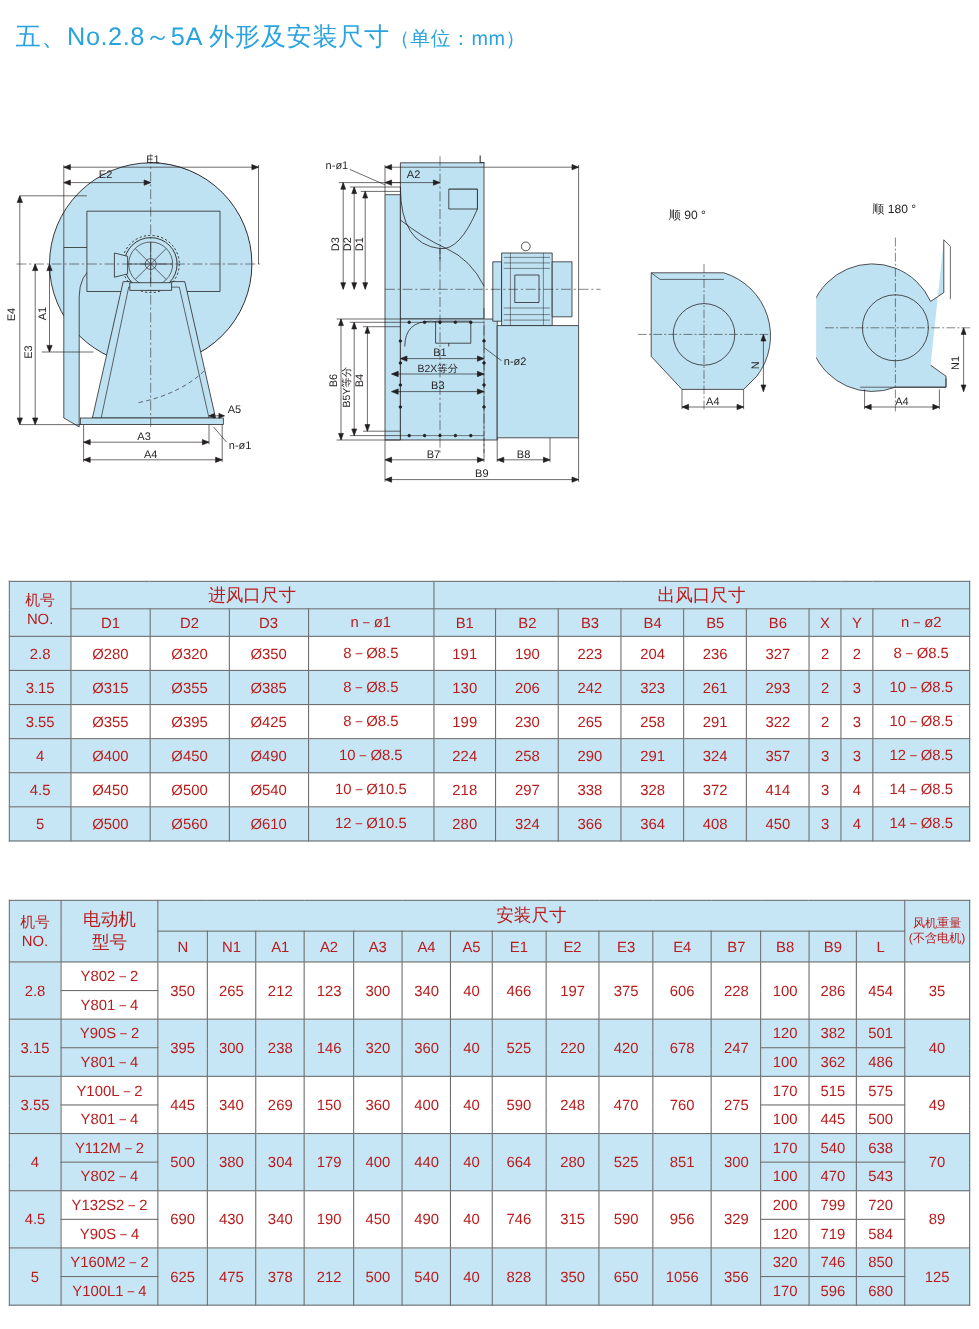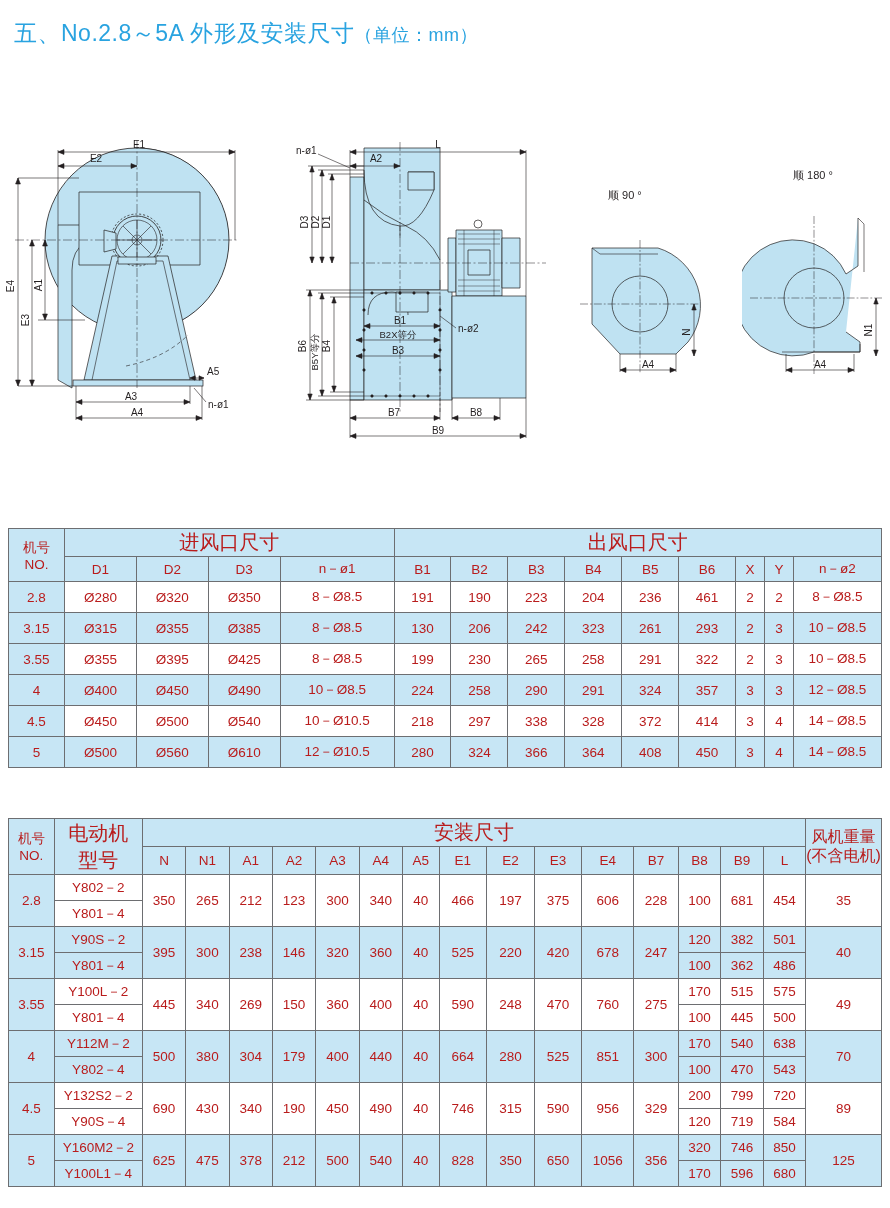--- a/index.html
+++ b/index.html
@@ -52,22 +52,22 @@
     text-align: center;
     vertical-align: middle;
     font-weight: normal;
     padding: 0;
     background: #ffffff;
     white-space: nowrap;
   }
   .hd { background: #c7e6f5 !important; }
   .blue { background: #c7e6f5 !important; }
   .wht { background: #ffffff !important; }
-  .cn { font-size: 20px; }
-  .small-cn { font-size: 16px; line-height: 1.15; }
+  .cn { font-size: 16px; }
+  .small-cn { font-size: 11px; line-height: 1.15; }
 
   #table1 { left: 8px; top: 528px; width: 874px; }
   #table1 td { height: 31px; }
   #table1 .hrow td { height: 25px; }
 
   #table2 { left: 8px; top: 818px; width: 874px; }
   #table2 td { height: 26px; }
   #table2 .hrow td { height: 28px; }
 </style>
 </head>
@@ -361,21 +361,21 @@
         <path d="M98 158 l-6 -2.4 v4.8 z" fill="#231f20"></path>
         <line x1="42" y1="142" x2="42" y2="160"></line>
         <line x1="98" y1="142" x2="98" y2="160"></line>
       </g>
       <g font-size="10" fill="#231f20" font-family="Liberation Sans, sans-serif">
         <text x="112" y="120" text-anchor="middle" transform="rotate(-90 112 120)">N</text>
         <text x="70" y="156" text-anchor="middle">A4</text>
       </g>
     </svg>
 
-    <div class="capt" style="left:793px;top:38px;">顺 180 °</div>
+    <div class="capt" style="left:793px;top:53px;">顺 180 °</div>
     <svg width="160" height="200" viewBox="0 0 160 200" style="position:absolute;left:742px;top:62px;">
       <g stroke="#231f20" stroke-width="0.7">
         <path d="M116 26 L116 74 L104 82 A58 58 0 1 0 72 160 L118 160 L118 150 L104 140" fill="#bfe2f2" stroke="#231f20"></path>
         <path d="M40 160 L72 160 L118 160 L118 152" fill="none" stroke="#231f20" stroke-width="0.6"></path>
         <path d="M116 26 L122 32 L122 80" fill="none" stroke="#231f20" stroke-width="0.6"></path>
         <circle cx="72" cy="106" r="30" fill="none" stroke="#231f20" stroke-width="0.7"></circle>
         <g stroke="#231f20" stroke-width="0.5" stroke-dasharray="8 2 1.8 2">
           <line x1="72" y1="24" x2="72" y2="182"></line>
           <line x1="8" y1="106" x2="140" y2="106"></line>
         </g>
@@ -442,21 +442,21 @@
           <td class="blue">2.8</td>
           <td class="wht">Ø280</td>
           <td class="wht">Ø320</td>
           <td class="wht">Ø350</td>
           <td class="wht">8－Ø8.5</td>
           <td class="wht">191</td>
           <td class="wht">190</td>
           <td class="wht">223</td>
           <td class="wht">204</td>
           <td class="wht">236</td>
-          <td class="wht">461</td>
+          <td class="wht">327</td>
           <td class="wht">2</td>
           <td class="wht">2</td>
           <td class="wht">8－Ø8.5</td>
         </tr>
         <tr>
           <td class="blue">3.15</td>
           <td class="blue">Ø315</td>
           <td class="blue">Ø355</td>
           <td class="blue">Ø385</td>
           <td class="blue">8－Ø8.5</td>
@@ -600,21 +600,21 @@
           <td class="wht" rowspan="2">123</td>
           <td class="wht" rowspan="2">300</td>
           <td class="wht" rowspan="2">340</td>
           <td class="wht" rowspan="2">40</td>
           <td class="wht" rowspan="2">466</td>
           <td class="wht" rowspan="2">197</td>
           <td class="wht" rowspan="2">375</td>
           <td class="wht" rowspan="2">606</td>
           <td class="wht" rowspan="2">228</td>
           <td class="wht" rowspan="2">100</td>
-          <td class="wht" rowspan="2">681</td>
+          <td class="wht" rowspan="2">286</td>
           <td class="wht" rowspan="2">454</td>
           <td class="wht" rowspan="2">35</td>
         </tr>
         <tr>
           <td class="wht">Y801－4</td>
         </tr>
         <tr>
           <td class="blue" rowspan="2">3.15</td>
           <td class="blue">Y90S－2</td>
           <td class="blue" rowspan="2">395</td>

